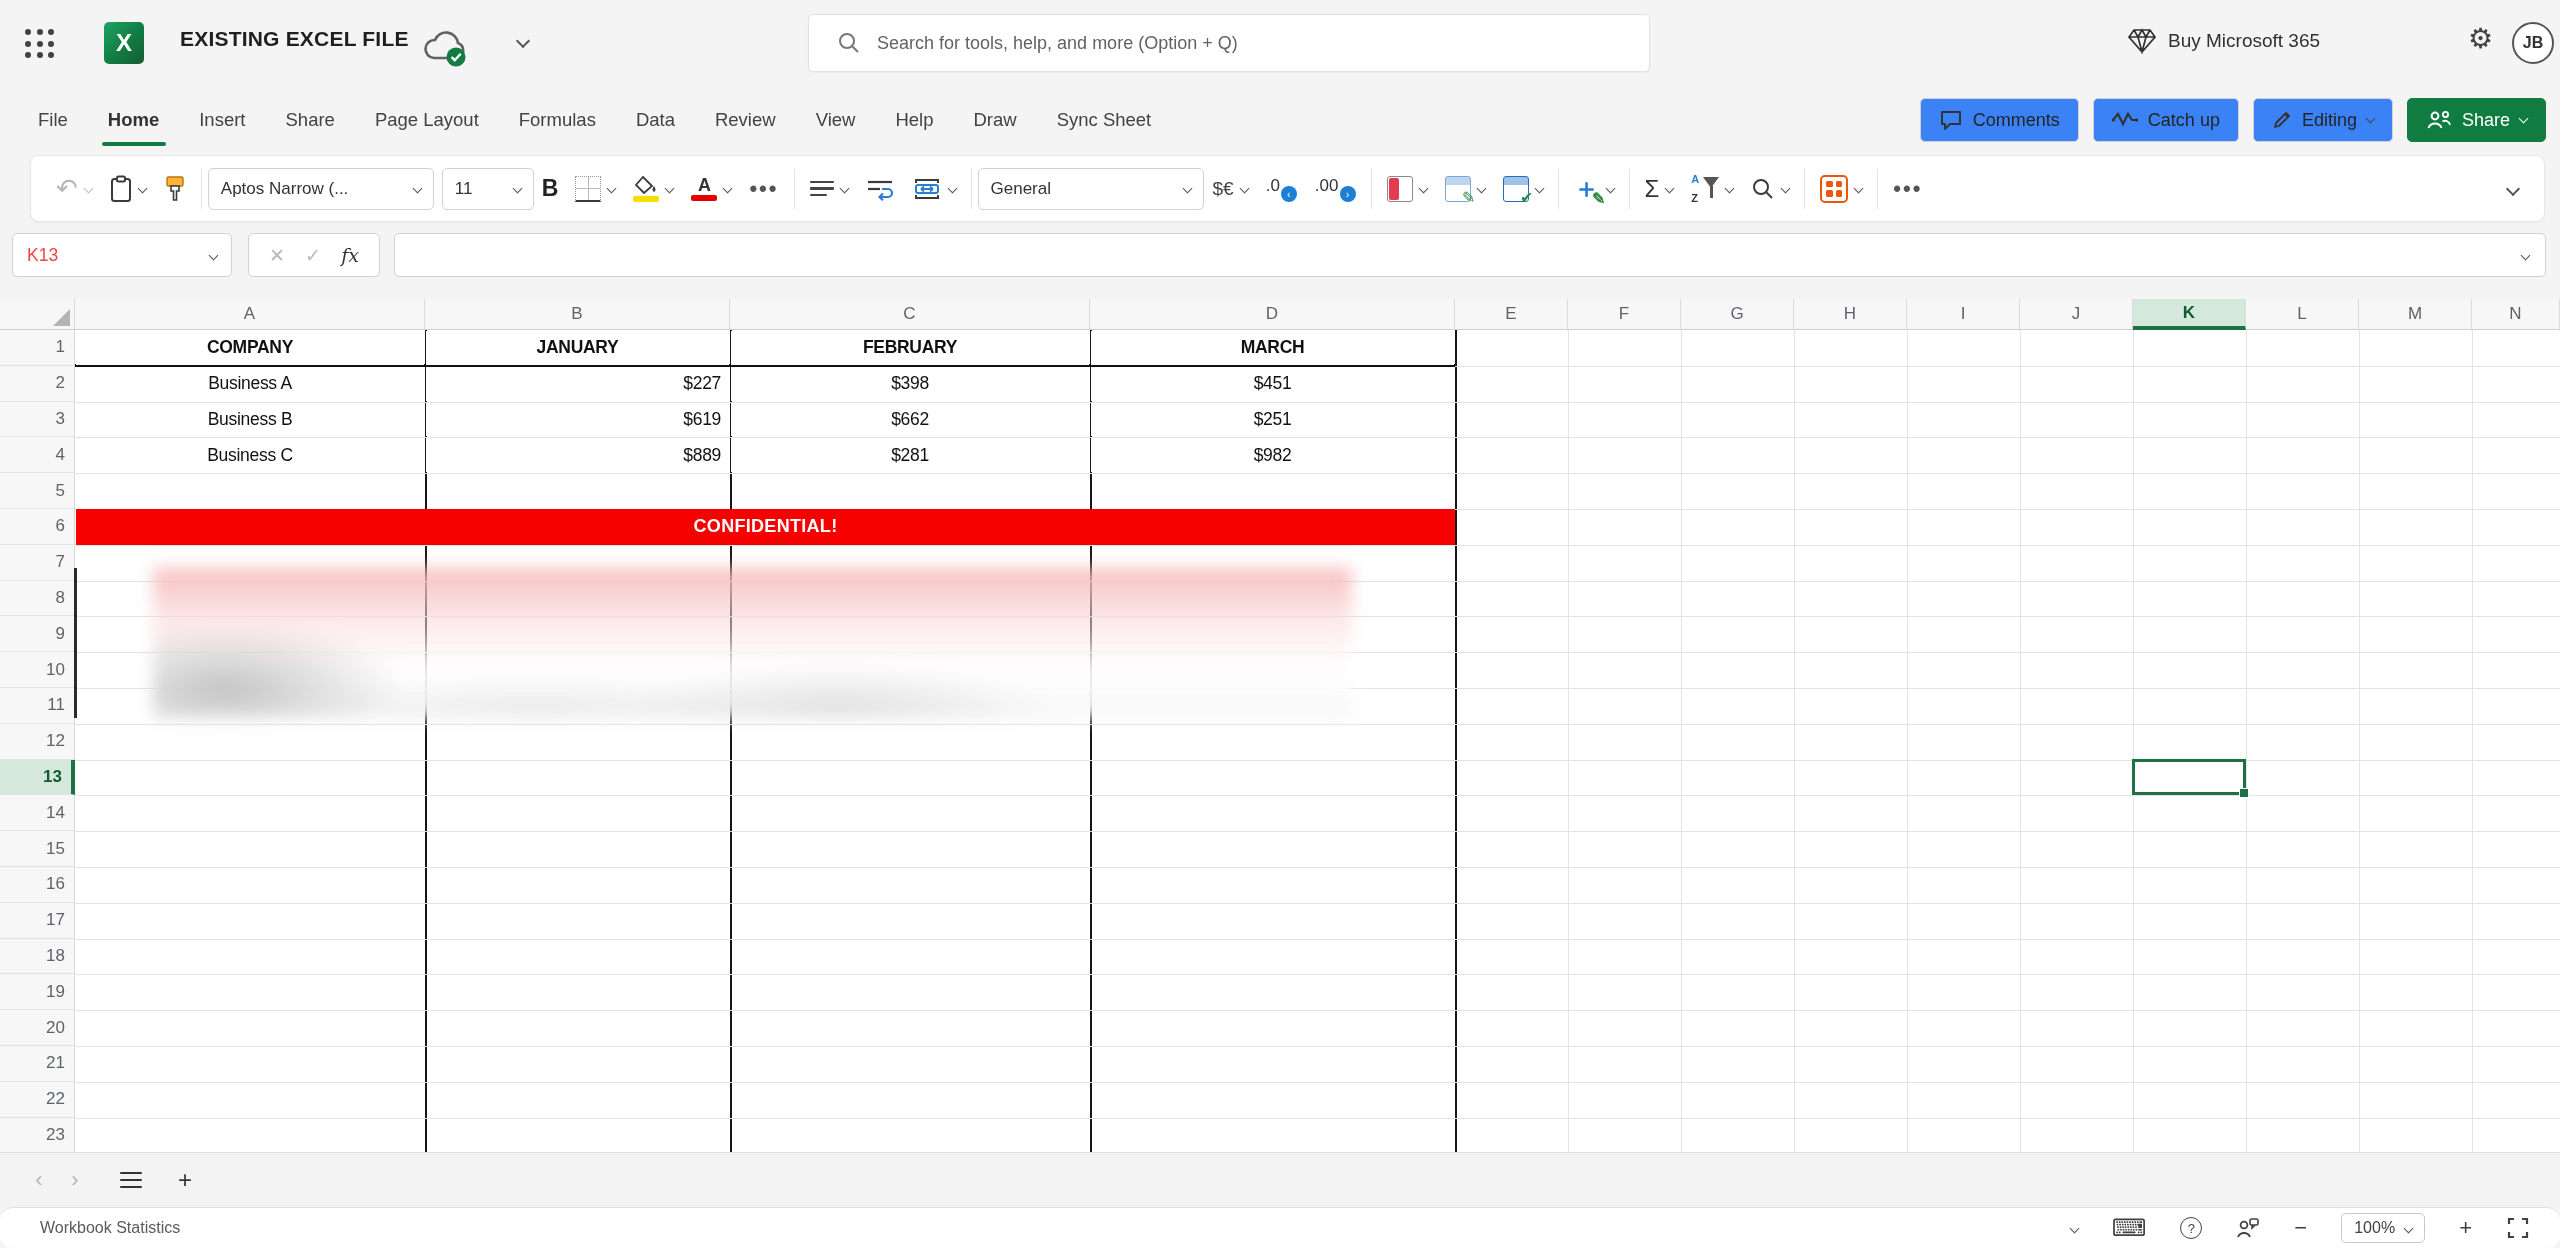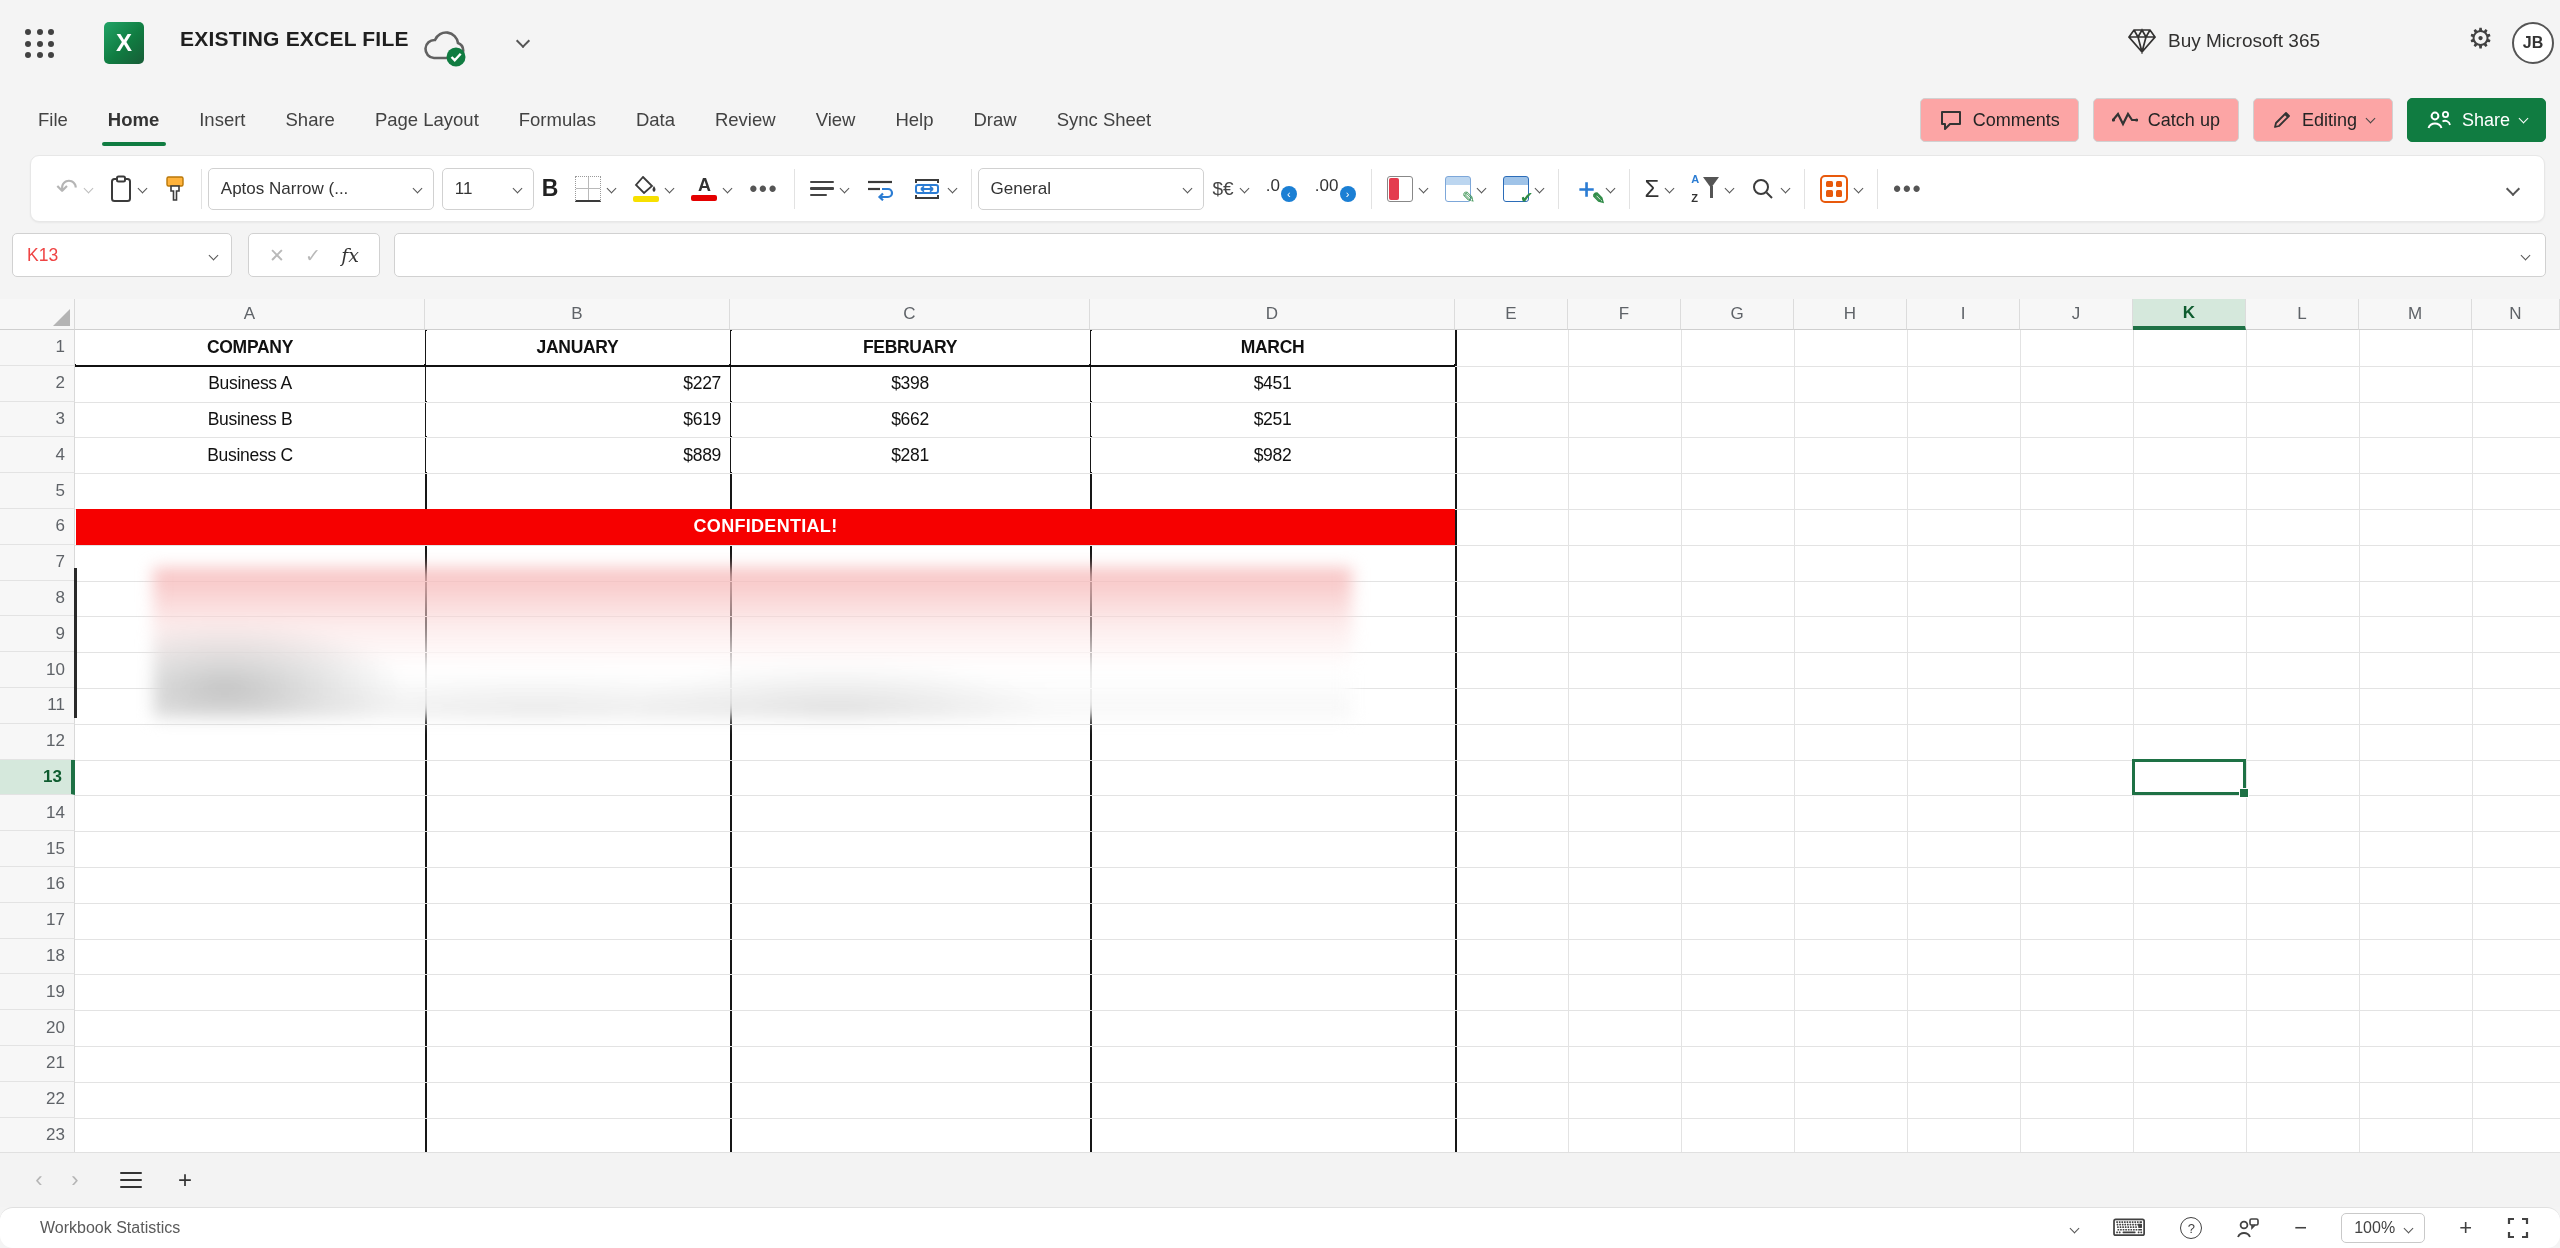--- a/index.html
+++ b/index.html
@@ -36,21 +36,21 @@
 
   
   .menubar { position:absolute; left:0; top:88px; width:2560px; height:64px; background:#f4f4f4;
     display:flex; align-items:center; }
   .menutabs { display:flex; align-items:center; gap:36px; margin-left:36px; font-size:18.5px; color:#424242; }
   .mtab { position:relative; cursor:pointer; padding:6px 2px; white-space:nowrap; }
   .mtab.active { font-weight:bold; color:#333; }
   .mtab.active::after { content:""; position:absolute; left:50%; transform:translateX(-50%); bottom:-9px;
     width:64px; height:4.5px; border-radius:3px; background:#107c41; }
   .menu-actions { margin-left:auto; margin-right:14px; display:flex; align-items:center; gap:14px; }
-  .mbtn { height:44px; background:#fca5a5; border:1px solid #d1d1d1; border-radius:5px; display:flex;
+  .mbtn { height:44px; background:#3b82f6; border:1px solid #d1d1d1; border-radius:5px; display:flex;
     align-items:center; gap:10px; padding:0 18px; font-size:18px; color:#242424; cursor:pointer; }
   .mbtn.green { background:#107c41; border-color:#107c41; color:#fff; }
   .mbtn .chev.sm { border-color:#444; margin-top:-3px;}
   .mbtn.green .chev.sm { border-color:#fff; }
 
   
   .ribbonrow { position:absolute; left:0; top:152px; width:2560px; height:73px; background:#f4f4f4; }
   .ribbon { position:absolute; left:30px; top:3px; width:2515px; height:67px; background:#fff;
     border:1px solid #e7e7e7; border-radius:9px; display:flex; align-items:center; padding:0 16px;
     box-shadow:0 1px 2px rgba(0,0,0,.05); }
@@ -192,20 +192,29 @@
     <div class="xl-logo">X</div>
     <div class="doc-title">EXISTING EXCEL FILE</div>
     <div class="cloud-ic">
       <svg width="52" height="40" viewBox="0 0 52 40">
         <path d="M14 30 a9 9 0 0 1 1-18 a12 12 0 0 1 23 3 a8 8 0 0 1 0 15 z" fill="none" stroke="#616161" stroke-width="2.6"></path>
         <circle cx="36" cy="29" r="9.5" fill="#107c41"></circle>
         <path d="M31.5 29 l3.2 3.2 l6-6.4" stroke="#fff" stroke-width="2.4" fill="none"></path>
       </svg>
     </div>
     <span class="chev title-chev"></span>
+    <div class="searchbox">
+      <span>
+        <svg width="24" height="24" viewBox="0 0 24 24">
+            <circle cx="10" cy="10" r="7" fill="none" stroke="#767676" stroke-width="2"></circle>
+            <line x1="15.5" y1="15.5" x2="21" y2="21" stroke="#767676" stroke-width="2"></line>
+          </svg>
+      </span>
+      <input type="text" placeholder="Search for tools, help, and more (Option + Q)" style="">
+    </div>
     <div class="buy365">
       <span>
         <svg width="28" height="26" viewBox="0 0 28 26">
             <path d="M6 2 h16 l5 7 l-13 15 L1 9 z M1 9 h26 M6 2 l4 7 l4 -7 l4 7 l4 -7 M10 9 l4 15 l4 -15" fill="none" stroke="#323130" stroke-width="1.7"></path>
           </svg>
       </span>
       <span>Buy Microsoft 365</span>
     </div>
     <div class="gearbtn">⚙</div>
     <div class="avatar">

